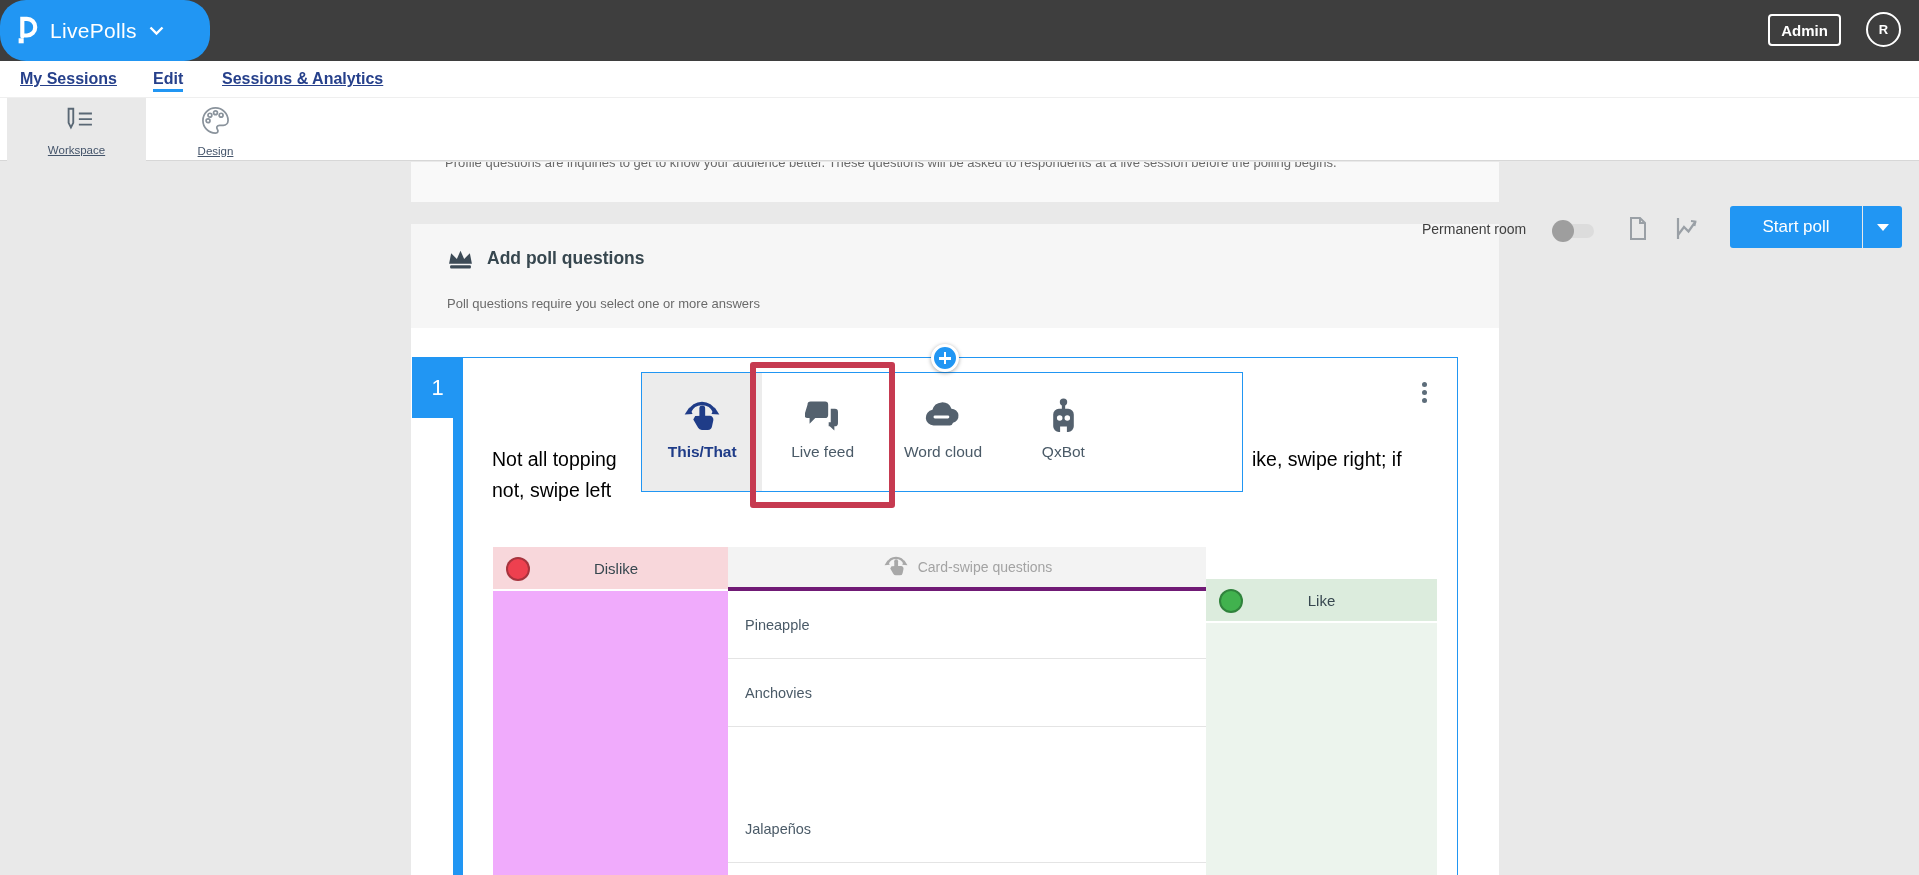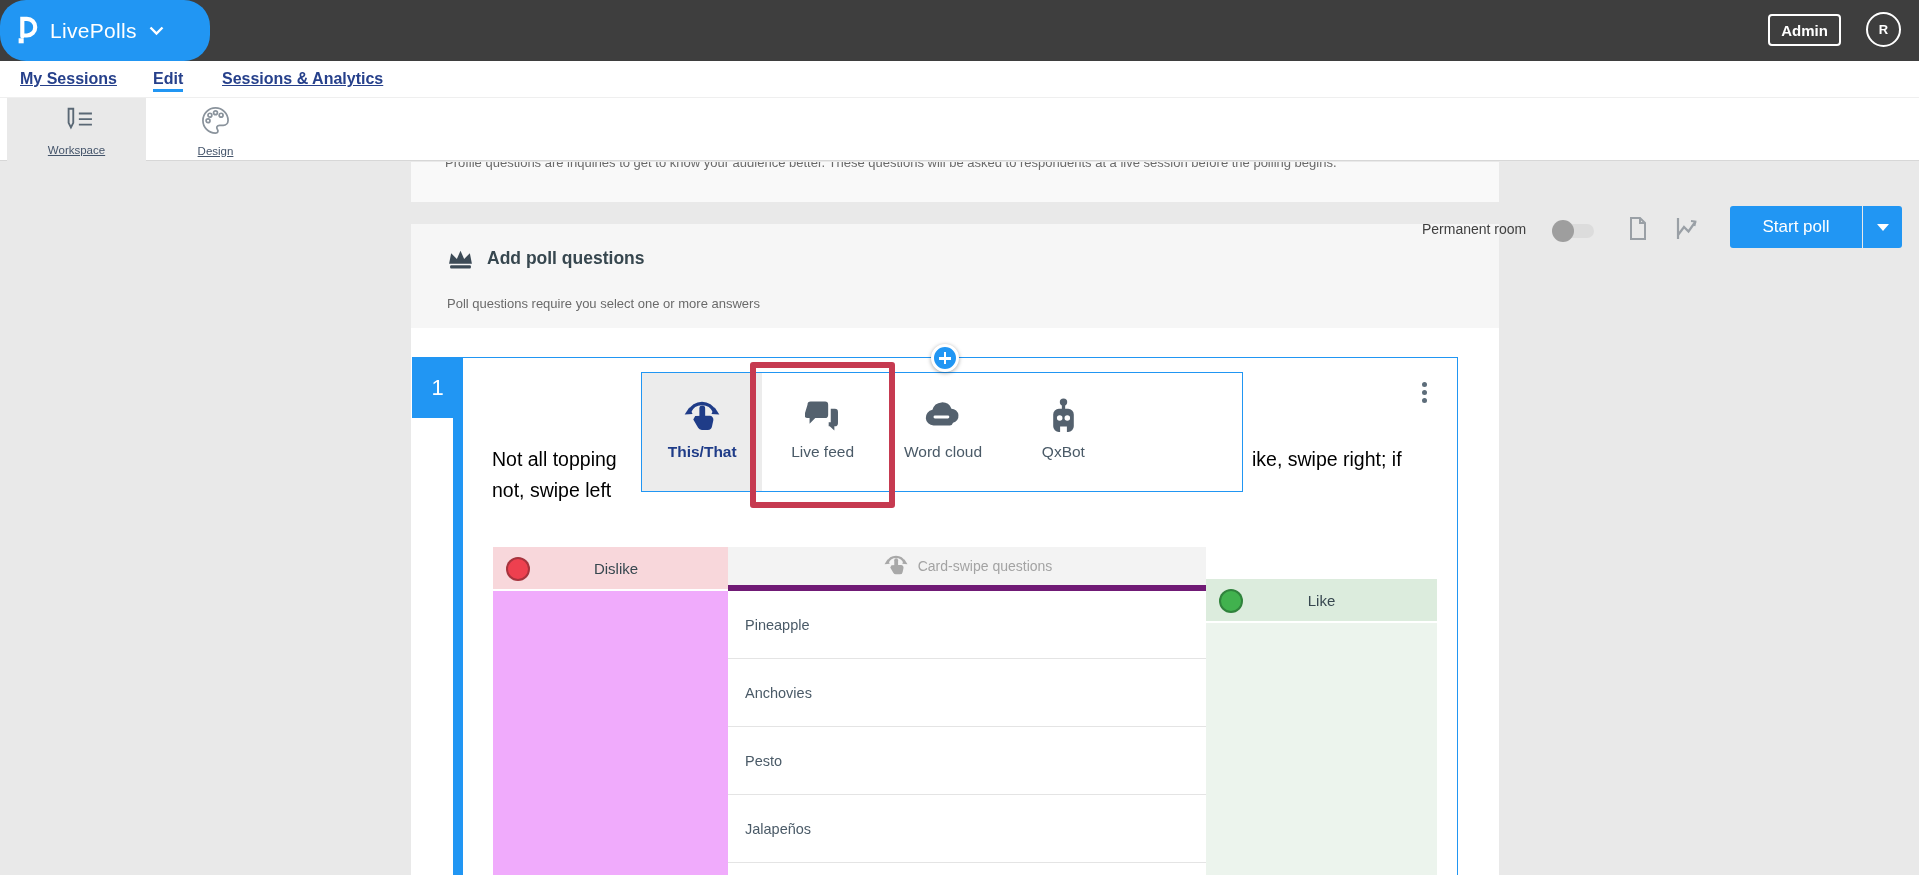--- a/index.html
+++ b/index.html
@@ -98,21 +98,21 @@
     border-radius:3px; z-index:50; pointer-events:none; }
 
   
   .tbl-col { z-index:12; }
   .col-left  { left:493px;  top:547px; width:246px; height:328px; background:#f0abfc; }
   .col-mid   { left:728px;  top:547px; width:478px; height:328px; background:#fff; }
   .col-right { left:1206px; top:547px; width:231px; height:312px; background:#ecf4ed;margin-top:32px; }
   .hdr-cell { position:absolute; left:0; top:0; width:100%; height:44px; border-bottom:2px solid #fff;
     display:flex; align-items:center; justify-content:center; font-size:15px; color:#37474f; cursor:pointer; }
   .hdr-left  { background:#f8d7db; }
-  .hdr-mid   { background:#f3f3f3; color:#a3a3a3; font-size:14px; gap:8px; border-bottom:6px solid #701a75; }
+  .hdr-mid   { background:#f3f3f3; color:#a3a3a3; font-size:14px; gap:8px; border-bottom:4px solid #701a75; }
   .hdr-right { background:#dcecdd; }
   .opt-dot { position:absolute; left:13px; top:10px; width:24px; height:24px; border-radius:50%; }
   .dot-red   { background:#ee404f; border:2px solid rgba(110,40,48,.55); }
   .dot-green { background:#41b24e; border:2px solid rgba(35,92,45,.55); }
   .trow { position:absolute; left:0; width:100%; height:68px; border-bottom:1px solid #e4e4e4;
     display:flex; align-items:center; padding-left:17px; font-size:14.5px; color:#4a5a67; cursor:text;
     background:#fff; }
 </style>
 </head>
 <body>
@@ -281,21 +281,20 @@
           <path d="M11 17 L3.5 17.5 L8 10.5 Z" fill="#a8a8a8"></path>
           <path d="M29 17 L36.5 17.5 L32 10.5 Z" fill="#a8a8a8"></path>
           <rect x="17.5" y="9" width="5.5" height="15" rx="2.7" fill="#a8a8a8"></rect>
           <path d="M13.5 19 l-1.8 3.2 4.6 8 a4 4 0 0 0 3.5 2 h5.8 a4 4 0 0 0 3.9-3.2 l1.3-6 a3.5 3.5 0 0 0-3.4-4.2 h-6 z" fill="#a8a8a8"></path>
         </svg>
       </span>
       <span>Card-swipe questions</span>
     </div>
     <div class="trow" style="top:44px;">Pineapple</div>
     <div class="trow" style="top:112px;">Anchovies</div>
-    <div class="trow" style="top:180px;">Pesto</div>
     <div class="trow" style="top:248px;">Jalapeños</div>
     <div class="trow" style="top:316px; height:12px; border-bottom:none;"></div>
   </div>
 
   <div class="abs tbl-col col-right">
     <div class="hdr-cell hdr-right">
       <span class="opt-dot dot-green"></span>
       <span>Like</span>
     </div>
   </div>

